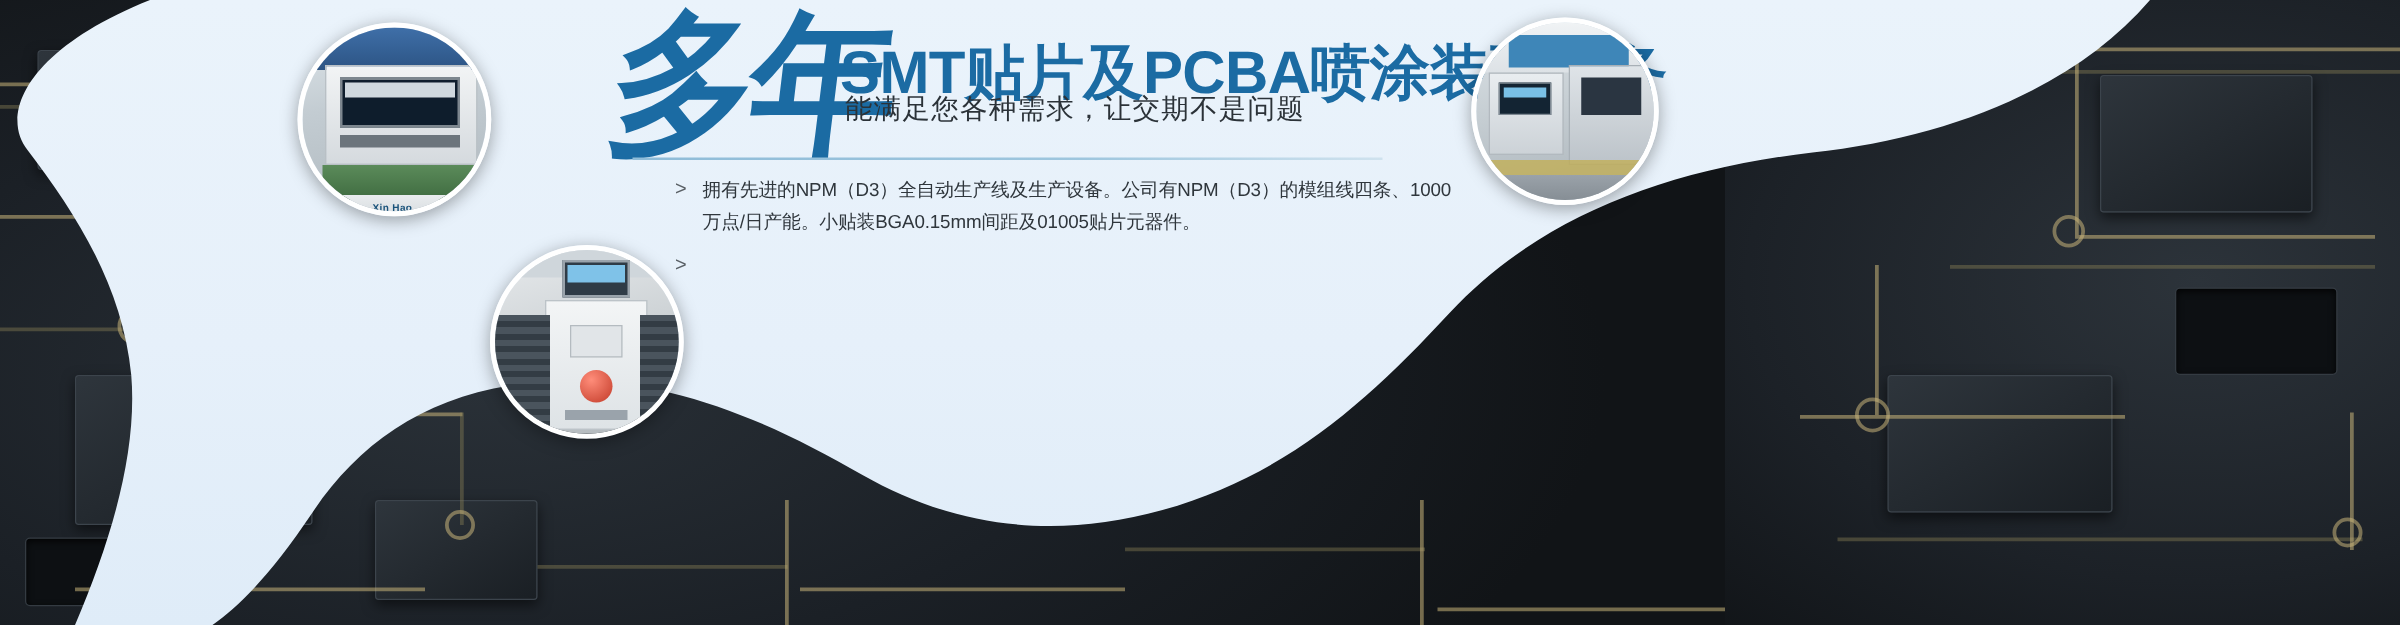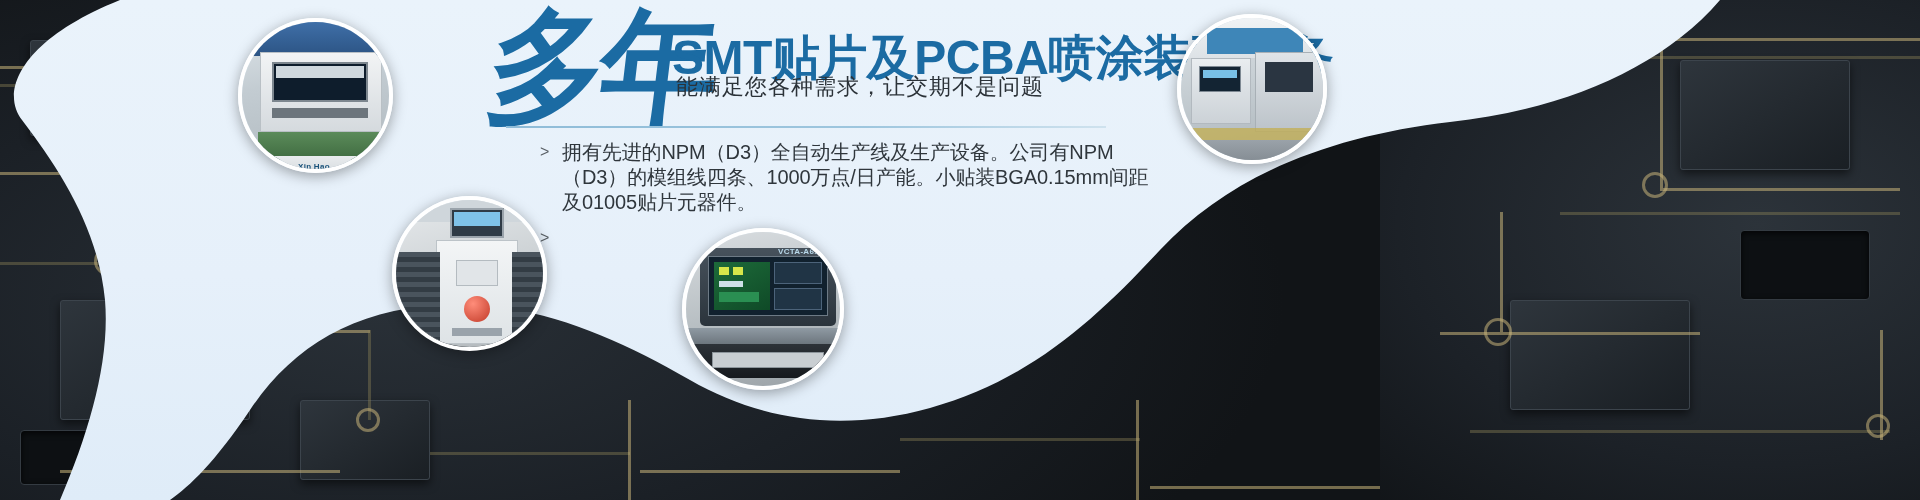--- a/index.html
+++ b/index.html
@@ -75,21 +75,21 @@
     background:linear-gradient(90deg,#8fbcd8 0%,#9ec6de 60%,#cfe2ee 100%);
   }
 
   .bullets { position:absolute; left:540px; top:140px; width:640px; }
   .bullet { display:flex; align-items:flex-start; margin-bottom:11px; }
   .bullet .arrow {
     color:#5a6066; font-size:16px; line-height:24px;
     width:22px; flex:0 0 22px; font-weight:400;
   }
   .bullet .btext {
-    color:#2f363c; font-size:20px; line-height:25px;
+    color:#2f363c; font-size:15px; line-height:25px;
     letter-spacing:-0.1px; max-width:600px;
   }
 
   
   .circle {
     position:absolute; border-radius:50%; overflow:hidden;
     border:4px solid #ffffff;
     box-shadow:0 3px 14px rgba(0,0,0,.35);
     z-index:7;
   }
@@ -237,37 +237,20 @@
       <div class="m" style="left:58px;top:12px;width:46px;height:14px;background:#7fc2e8;"></div>
       <div class="m" style="left:40px;top:40px;width:82px;height:104px;background:linear-gradient(180deg,#f3f5f6,#dee3e6);border:1px solid #bcc3c8;"></div>
       <div class="m" style="left:-10px;top:52px;width:54px;height:100px;background:repeating-linear-gradient(180deg,#4a545d 0 5px,#333c44 5px 10px);"></div>
       <div class="m" style="left:116px;top:52px;width:52px;height:100px;background:repeating-linear-gradient(180deg,#4a545d 0 5px,#333c44 5px 10px);"></div>
       <div class="m" style="left:60px;top:60px;width:42px;height:26px;background:#e1e5e8;border:1px solid #b4bbc0;"></div>
       <div class="m" style="left:68px;top:96px;width:26px;height:26px;border-radius:50%;background:radial-gradient(circle at 35% 30%,#ff8d7a,#c23a28);"></div>
       <div class="m" style="left:56px;top:128px;width:50px;height:8px;background:#9aa3ab;"></div>
     </div>
   </div>
 
-  <div class="circle" id="c3">
-    <div class="inner">
-      <div class="m" style="left:14px;top:16px;width:136px;height:78px;background:linear-gradient(180deg,#47525c,#2b343c);border-radius:5px;"></div>
-      <div class="m" style="left:22px;top:24px;width:120px;height:60px;background:#11212e;border:1px solid #6d7a85;"></div>
-      <div class="m" style="left:28px;top:30px;width:56px;height:48px;background:linear-gradient(150deg,#1d6b3a,#0f4a27);"></div>
-      <div class="m" style="left:33px;top:35px;width:10px;height:8px;background:#d7e64a;"></div>
-      <div class="m" style="left:47px;top:35px;width:10px;height:8px;background:#d7e64a;"></div>
-      <div class="m" style="left:33px;top:49px;width:24px;height:6px;background:#cfe0e8;"></div>
-      <div class="m" style="left:33px;top:60px;width:40px;height:10px;background:#2a8f52;"></div>
-      <div class="m" style="left:88px;top:30px;width:48px;height:22px;background:#203445;border:1px solid #4c637a;"></div>
-      <div class="m" style="left:88px;top:56px;width:48px;height:22px;background:#203445;border:1px solid #4c637a;"></div>
-      <div class="lbl" style="left:92px;top:15px;color:#b8d8ea;">VCTA-A610</div>
-      <div class="m" style="left:0px;top:96px;width:164px;height:16px;background:linear-gradient(180deg,#8f9aa3,#6d767e);"></div>
-      <div class="m" style="left:6px;top:112px;width:152px;height:34px;background:linear-gradient(180deg,#2d3238,#16191d);"></div>
-      <div class="m" style="left:26px;top:120px;width:112px;height:16px;background:#c9ced2;border:1px solid #8d959b;"></div>
-    </div>
-  </div>
 
 
   <div class="circle" id="c5">
     <div class="inner">
       <div class="m" style="left:0;top:0;width:150px;height:40px;background:linear-gradient(180deg,#f0f3f5,#dde2e6);"></div>
       <div class="m" style="left:26px;top:10px;width:96px;height:26px;background:#3e86b8;"></div>
       <div class="m" style="left:10px;top:40px;width:60px;height:66px;background:linear-gradient(180deg,#e9edf0,#ccd2d7);border:1px solid #b2b9bf;"></div>
       <div class="m" style="left:18px;top:48px;width:42px;height:26px;background:#132433;border:1px solid #7e8993;"></div>
       <div class="m" style="left:22px;top:52px;width:34px;height:8px;background:#79c0e6;"></div>
       <div class="m" style="left:74px;top:34px;width:70px;height:80px;background:linear-gradient(180deg,#dfe4e8,#bcc3c9);border:1px solid #a8b0b6;"></div>

